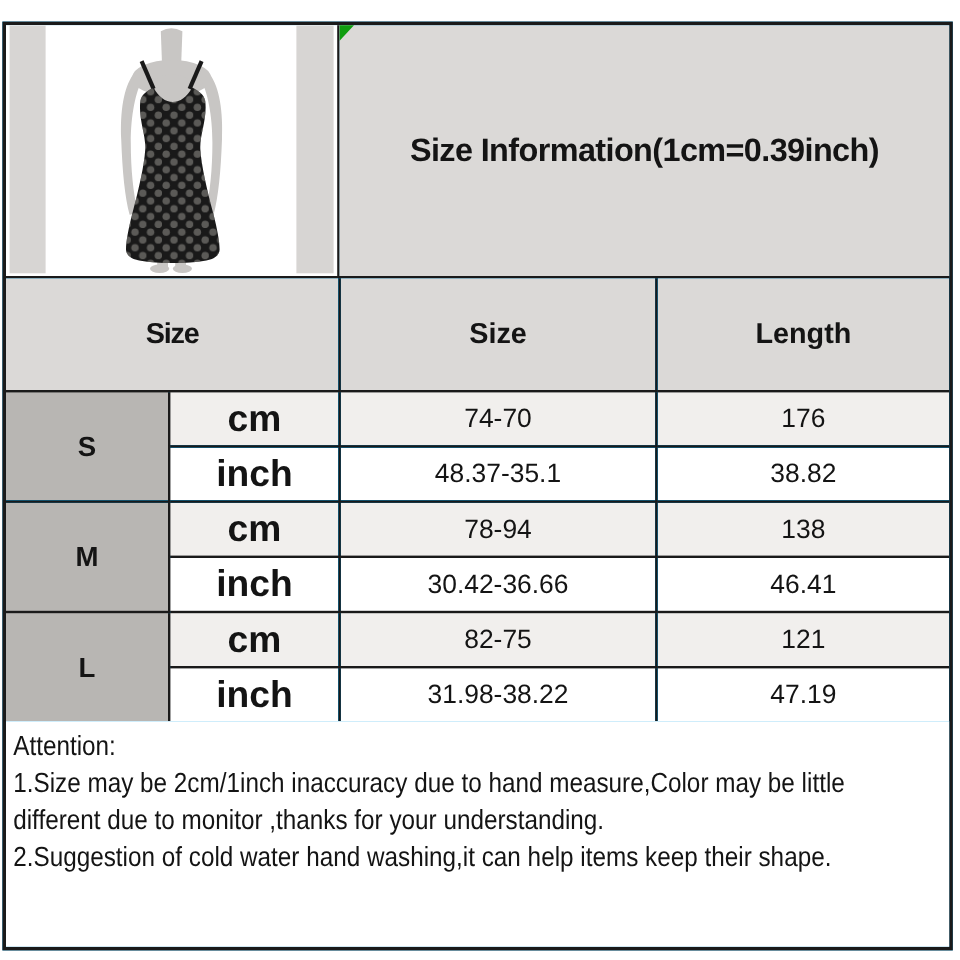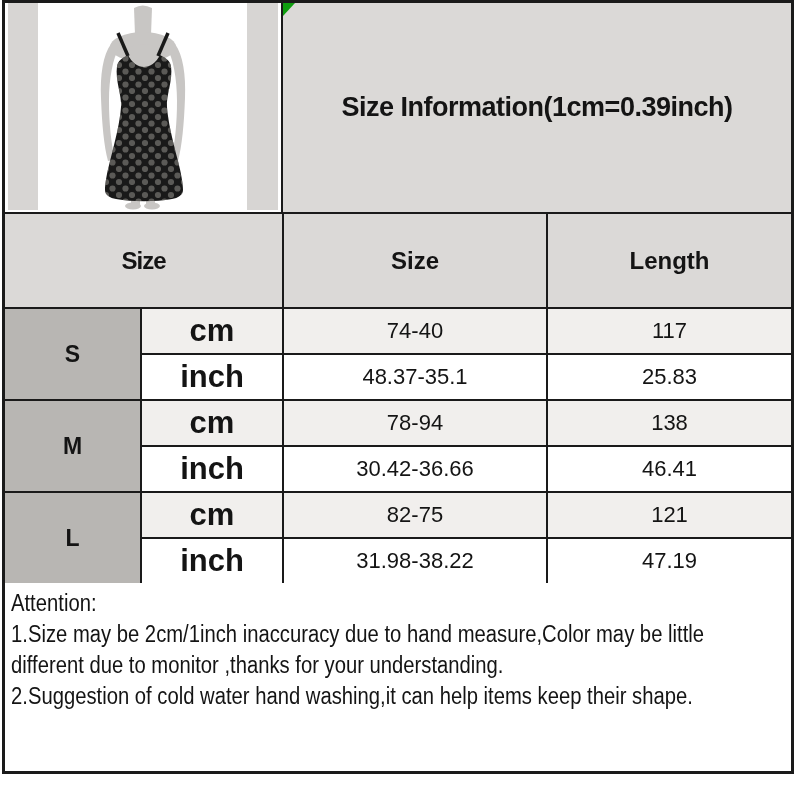--- a/index.html
+++ b/index.html
@@ -2,21 +2,21 @@
 <html><head>
 <meta charset="utf-8">
 <style>
   html, body { margin: 0; padding: 0; background: #ffffff; }
   body {
     width: 800px; height: 800px; position: relative;
     font-family: "Liberation Sans", sans-serif; color: #141414;
     overflow: hidden;
   }
   .sheet {
-    position: absolute; left: 2px; top: 0; width: 792px; height: 774px;
+    position: absolute; left: 2px; top: 18px; width: 792px; height: 774px;
     box-sizing: border-box; border: 3px solid #1a1a1a; background: #0ea5e9;
     display: flex; flex-direction: column; justify-content: flex-end;
   }
   
   .top-section { display: flex; height: 209px; flex: 0 0 auto; border-bottom: 2px solid #1a1a1a; }
   .photo-cell {
     width: 276px; flex: 0 0 auto; border-right: 2px solid #1a1a1a;
     box-sizing: content-box; background: #ffffff; overflow: hidden;
   }
   .title-cell {
@@ -103,27 +103,27 @@
     <tbody>
       <tr class="head-row">
         <td class="size-head" colspan="2">Size</td>
         <td>Size</td>
         <td>Length</td>
       </tr>
 
       <tr class="data-row row-cm">
         <td class="size-label" rowspan="2">S</td>
         <td class="unit">cm</td>
-        <td class="val">74-40</td>
-        <td class="val">117</td>
+        <td class="val">74-70</td>
+        <td class="val">176</td>
       </tr>
       <tr class="data-row row-inch">
         <td class="unit">inch</td>
         <td class="val">48.37-35.1</td>
-        <td class="val">25.83</td>
+        <td class="val">38.82</td>
       </tr>
 
       <tr class="data-row row-cm">
         <td class="size-label" rowspan="2">M</td>
         <td class="unit">cm</td>
         <td class="val">78-94</td>
         <td class="val">138</td>
       </tr>
       <tr class="data-row row-inch">
         <td class="unit">inch</td>

